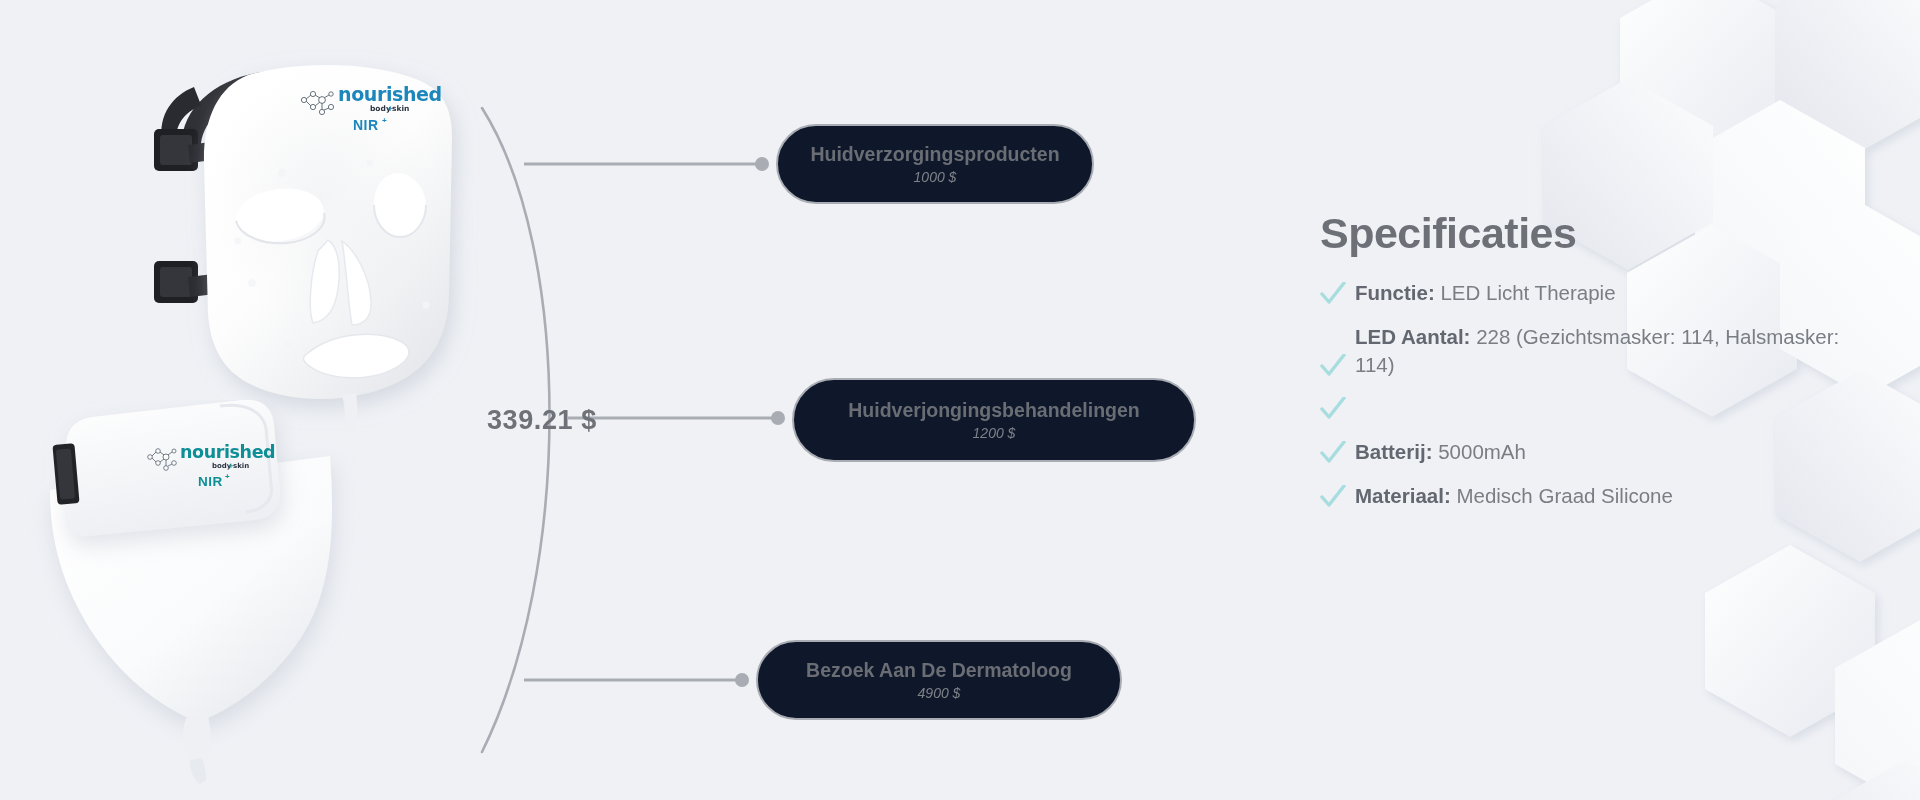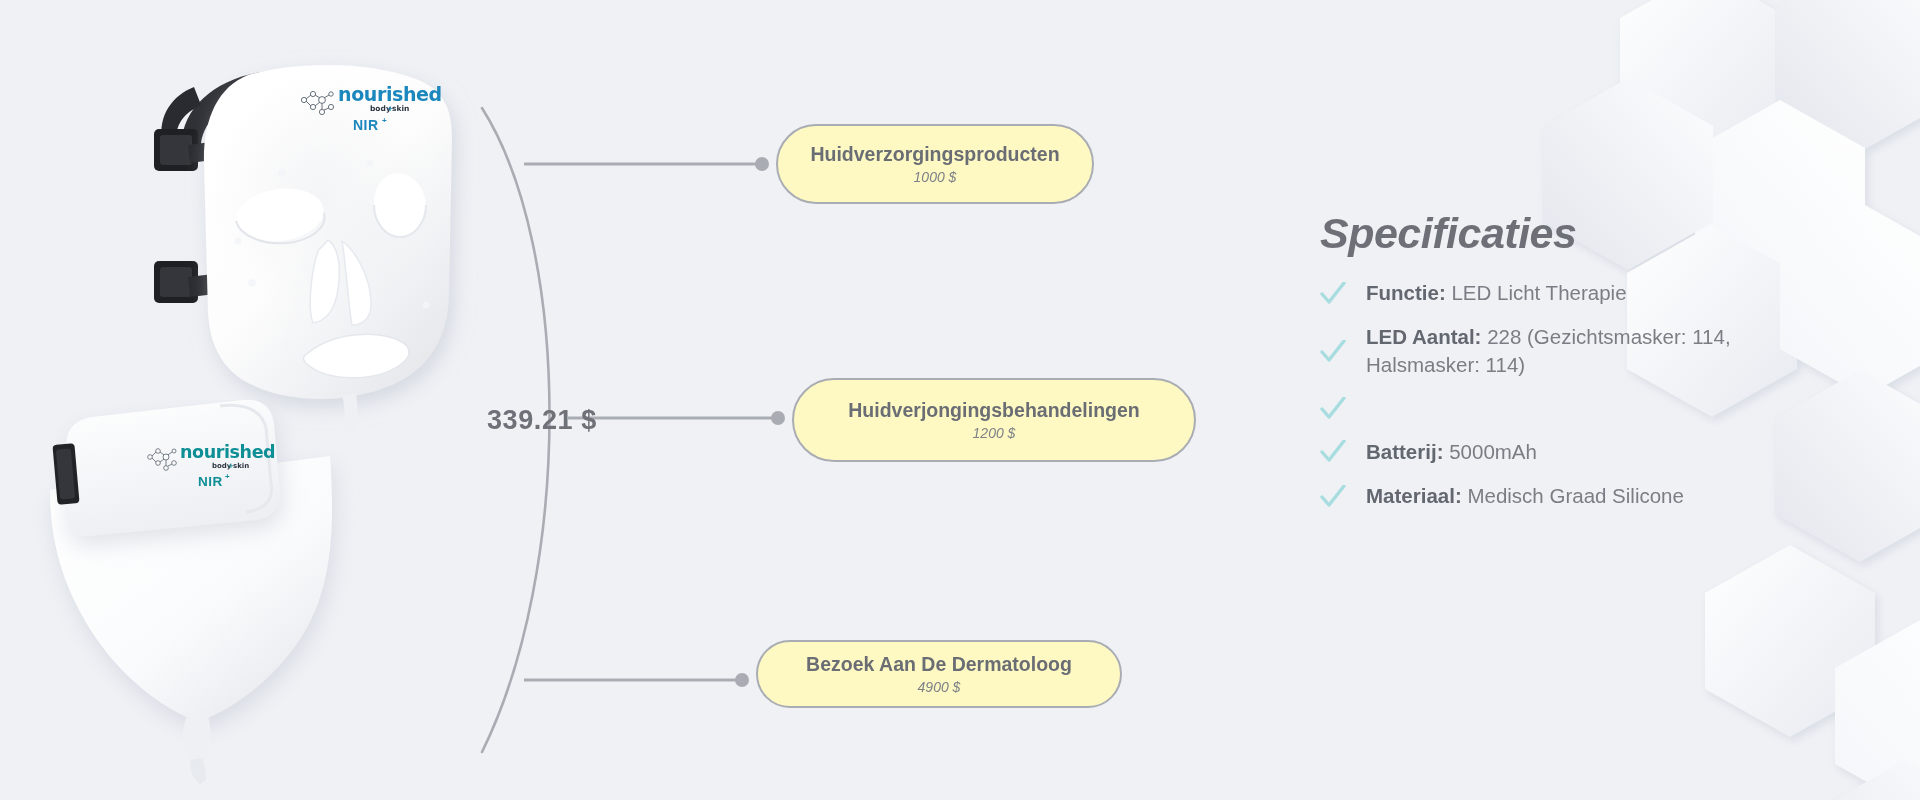--- a/index.html
+++ b/index.html
@@ -62,21 +62,21 @@
     letter-spacing: 0.6px;
     white-space: nowrap;
   }
 
   
   .pill {
     position: absolute;
     box-sizing: border-box;
     border: 2px solid #a9adb3;
     border-radius: 44px;
-    background: #fef9c3;
+    background: #0f172a;
     display: flex;
     flex-direction: column;
     align-items: center;
     justify-content: center;
     padding: 10px 26px;
   }
   .pill-title {
     font-size: 19.5px;
     font-weight: bold;
     color: #6a6e74;
@@ -85,43 +85,41 @@
   }
   .pill-price {
     font-size: 14px;
     font-style: italic;
     color: #7e8288;
     line-height: 1.3;
     margin-top: 2px;
   }
   #pill-0 { left: 776px;  top: 124px; width: 318px; height: 80px; }
   #pill-1 { left: 792px;  top: 378px; width: 404px; height: 84px; }
-  #pill-2 { left: 756px;  top: 640px; width: 366px; height: 68px; }
+  #pill-2 { left: 756px;  top: 640px; width: 366px; height: 80px; }
 
   
   #specs {
     position: absolute;
     left: 1320px;
     top: 212px;
     width: 530px;
   }
   #specs-title {
     font-size: 43px;
     font-weight: bold;
     color: #6d7177;
     letter-spacing: -0.5px;
     margin: 0 0 24px 0;
     line-height: 1;
-    font-style: italic;
   }
   .spec-item {
     display: flex;
-    align-items: center;
+    align-items: flex-end;
     margin-bottom: 17px;
-    gap: 11px;
   }
   .spec-check {
     flex: 0 0 auto;
     width: 26px;
     height: 24px;
     margin-right: 9px;
     margin-top: 2px;
   }
   .spec-text {
     font-size: 20.5px;

